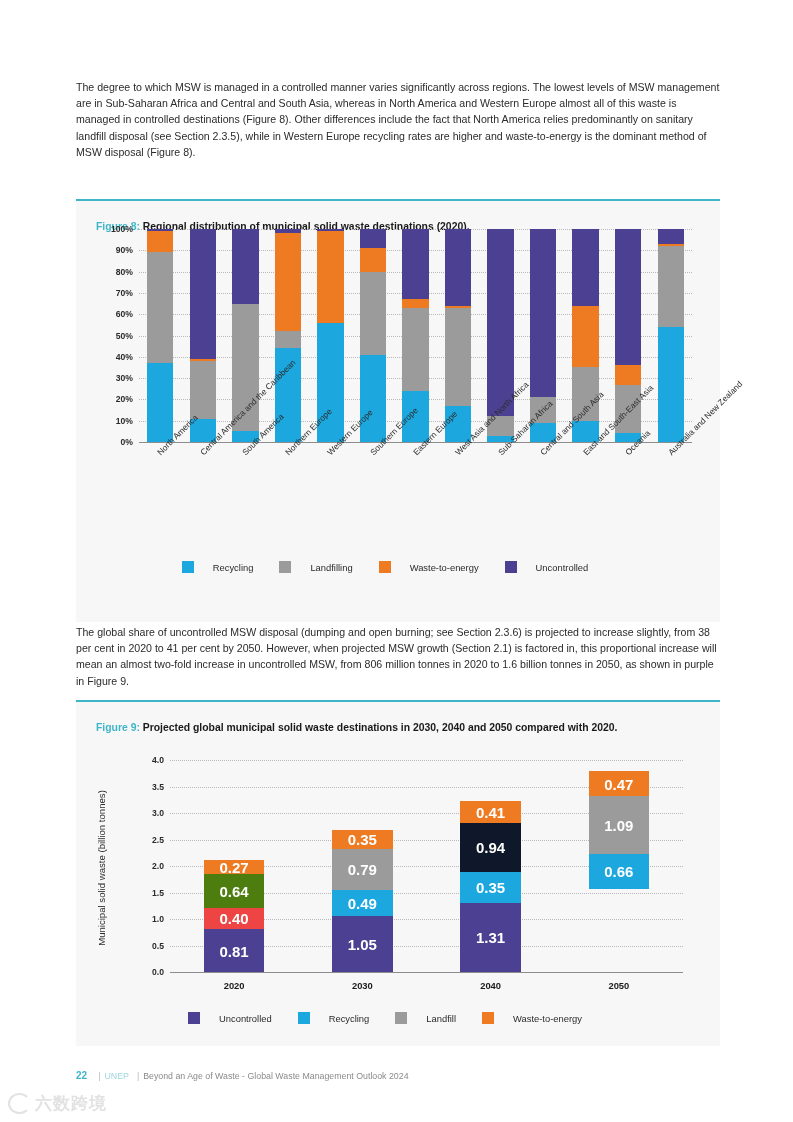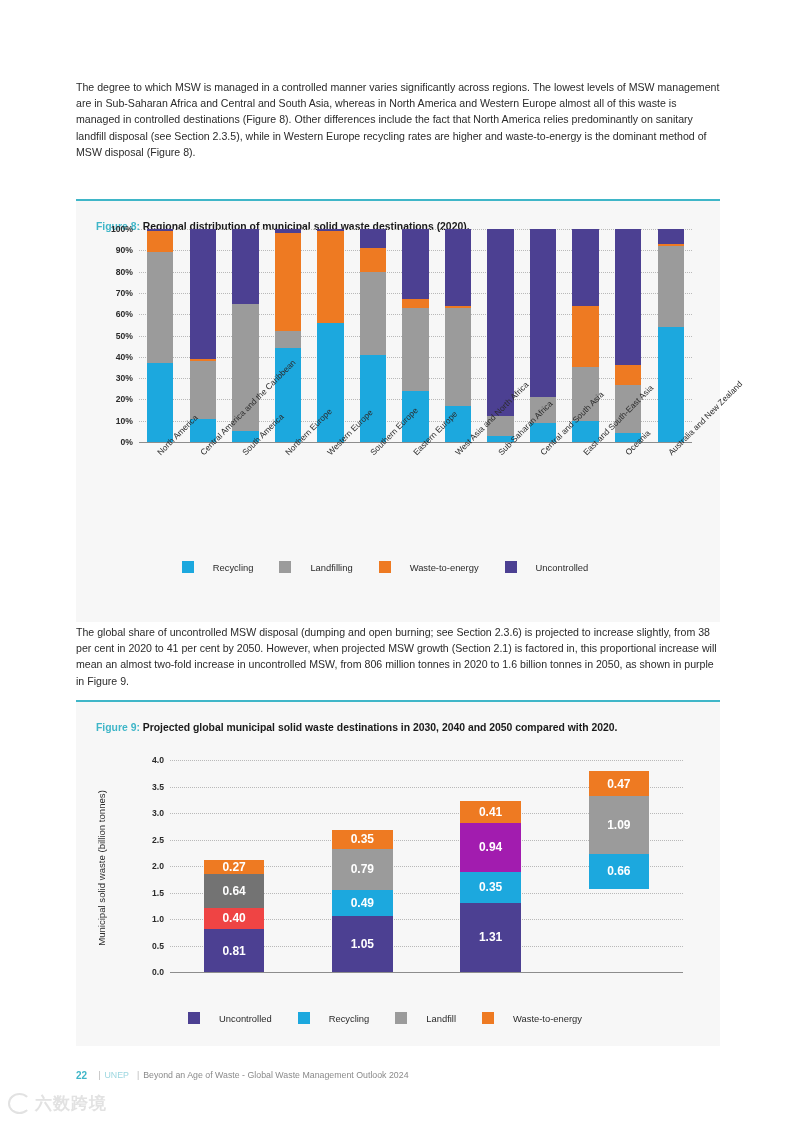--- a/index.html
+++ b/index.html
@@ -99,38 +99,38 @@
     font-size:9.6px;
     color:#2b2b2b;
     text-align:center;
     white-space:nowrap;
   }
   .f9-ylabel-inner { display:block; transform:translate(-200px, 0); }
   .seg-value {
     position:absolute; left:0; right:0; top:50%;
     transform:translateY(-50%);
     text-align:center;
-    font-size:12px;
+    font-size:15px;
     font-weight:bold;
     color:#ffffff;
   }
   #f9-xlabels { position:absolute; left:170px; top:980px; width:513px; height:18px; }
   .f9-xlabel {
     position:absolute;
     transform:translateX(-50%);
     font-size:9.4px;
     font-weight:bold;
     color:#1a1a1a;
   }
 
   
   #footer {
     position:absolute; left:76px; top:1070px;
     font-size:8.8px; color:#8a8a8a;
-    display:flex; align-items:flex-start;
+    display:flex; align-items:flex-end;
   }
   #footer .pg { color:#3fb6c8; font-weight:bold; font-size:10px; margin-right:7px; }
   #footer .unep { color:#9dd7e0; margin-right:4px; }
   #footer .sep { color:#b9b9b9; margin:0 4px; }
 
   
   #watermark {
     position:absolute; left:8px; top:1092px;
     font-size:17px; font-weight:bold;
     color:#e2e2e2;
@@ -320,21 +320,21 @@
       <div class="gridline" style="top: 0%;"></div>
       <div class="ytick" style="top: 0%;">4.0</div>
       <div class="axisline" style="top: 100%;"></div>
       <div class="bar" style="left: 6.625%; width: 11.75%; height: 100%;">
         <div class="seg" style="background: rgb(76, 64, 146); bottom: 0%; height: 20.25%;">
           <span class="seg-value">0.81</span>
         </div>
         <div class="seg" style="background: #ef4444; bottom: 20.25%; height: 10%;">
           <span class="seg-value">0.40</span>
         </div>
-        <div class="seg" style="background: #737373; bottom: 30.25%; height: 16%; text-decoration: underline;">
+        <div class="seg" style="background: #4d7c0f; bottom: 30.25%; height: 16%; text-decoration: underline;">
           <span class="seg-value">0.64</span>
         </div>
         <div class="seg" style="background: rgb(238, 122, 34); bottom: 46.25%; height: 6.75%;">
           <span class="seg-value">0.27</span>
         </div>
       </div>
       <div class="bar" style="left: 31.625%; width: 11.75%; height: 100%;">
         <div class="seg" style="background: rgb(76, 64, 146); bottom: 0%; height: 26.25%;">
           <span class="seg-value">1.05</span>
         </div>
@@ -348,38 +348,44 @@
           <span class="seg-value">0.35</span>
         </div>
       </div>
       <div class="bar" style="left: 56.625%; width: 11.75%; height: 100%;">
         <div class="seg" style="background: rgb(76, 64, 146); bottom: 0%; height: 32.75%;">
           <span class="seg-value">1.31</span>
         </div>
         <div class="seg" style="background: rgb(28, 168, 222); bottom: 32.75%; height: 14.25%;">
           <span class="seg-value">0.35</span>
         </div>
-        <div class="seg" style="background: #a21caf; bottom: 47%; height: 23.5%;">
+        <div class="seg" style="background: #0f172a; bottom: 47%; height: 23.5%;">
           <span class="seg-value">0.94</span>
         </div>
         <div class="seg" style="background: rgb(238, 122, 34); bottom: 70.5%; height: 10.25%;">
           <span class="seg-value">0.41</span>
         </div>
       </div>
       <div class="bar" style="left: 81.625%; width: 11.75%; height: 100%;">
         <div class="seg" style="background: rgb(28, 168, 222); bottom: 39.25%; height: 16.5%;">
           <span class="seg-value">0.66</span>
         </div>
         <div class="seg" style="background: rgb(155, 155, 155); bottom: 55.75%; height: 27.25%;">
           <span class="seg-value">1.09</span>
         </div>
         <div class="seg" style="background: rgb(238, 122, 34); bottom: 83%; height: 11.75%;">
           <span class="seg-value">0.47</span>
         </div>
       </div>
+    </div>
+  <div id="f9-xlabels">
+      <div class="f9-xlabel" style="left: 64.125px;">2020</div>
+      <div class="f9-xlabel" style="left: 192.375px;">2030</div>
+      <div class="f9-xlabel" style="left: 320.625px;">2040</div>
+      <div class="f9-xlabel" style="left: 448.875px;">2050</div>
     </div>
   <div class="legend" id="f9-legend">
       <div class="legend-item">
         <span class="swatch" style="background: rgb(76, 64, 146);"></span>
         <span class="legend-label">Uncontrolled</span>
       </div>
       <div class="legend-item">
         <span class="swatch" style="background: rgb(28, 168, 222);"></span>
         <span class="legend-label">Recycling</span>
       </div>

